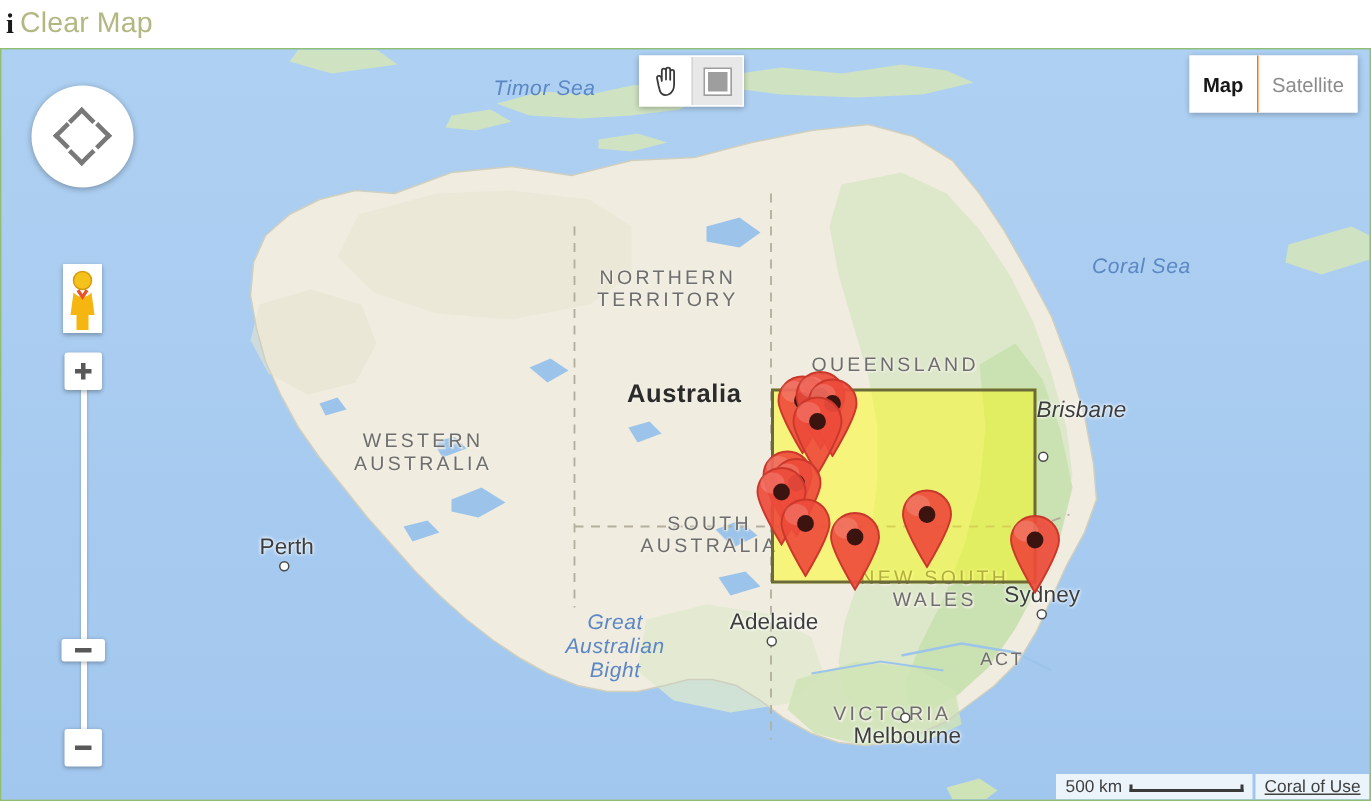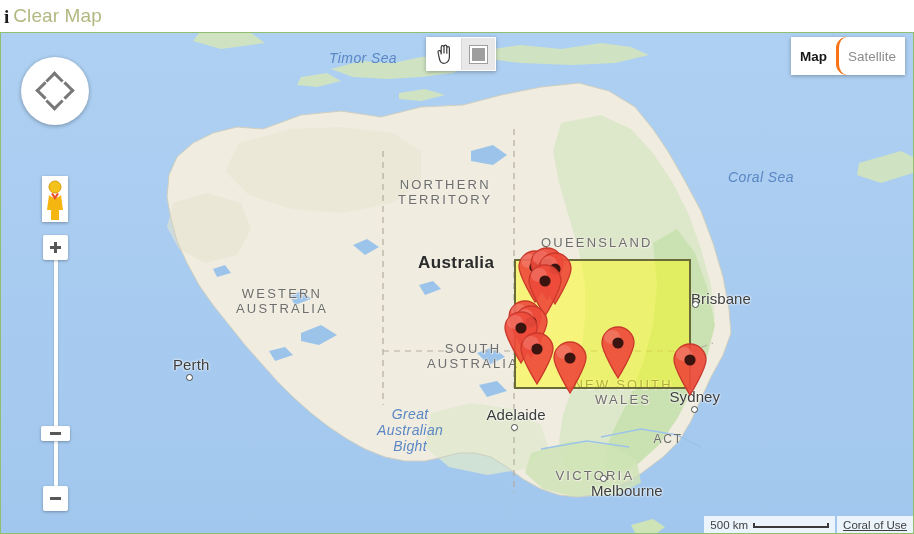--- a/index.html
+++ b/index.html
@@ -259,21 +259,21 @@
   }
   .maptype-btn {
     display: flex; align-items: center;
     padding: 0 9px;
     font-size: 13.5px;
     color: #8c8c8c;
     cursor: pointer;
     background: #ffffff;
     white-space: nowrap;
   }
-  .maptype-btn + .maptype-btn { border-left: 3px solid #f97316; border-radius: 11px; }
+  .maptype-btn + .maptype-btn { border-left: 1px solid #f97316; }
   .maptype-btn.active { color: #171717; font-weight: bold; }
 
   
   #google-logo {
     position: absolute;
     left: 8px; bottom: 8px;
     font-family: "Liberation Serif", serif;
     font-size: 30px;
     color: #ffffff;
     letter-spacing: 0.2px;
@@ -415,23 +415,23 @@
           <div class="maplabel lbl-small" style="left: 652.5px; top: 399px;">ACT</div>
           <div class="maplabel lbl-sea" style="left: 328px; top: 17px;">Timor Sea</div>
           <div class="maplabel lbl-sea" style="left: 727px; top: 136px;">Coral Sea</div>
           <div class="maplabel lbl-sea" style="left: 376px; top: 373px;">Great
 Australian
 Bight</div>
           <div class="maplabel lbl-city" style="left: 172px; top: 322.5px;">Perth</div>
           <div class="city-dot" style="left: 184.5px; top: 340.5px;"></div>
           <div class="maplabel lbl-city" style="left: 485.5px; top: 372.5px;">Adelaide</div>
           <div class="city-dot" style="left: 509.5px; top: 390.5px;"></div>
-          <div class="maplabel lbl-city" style="left: 568px; top: 448.5px; margin-left: 22px;">Melbourne</div>
+          <div class="maplabel lbl-city" style="left: 568px; top: 448.5px;">Melbourne</div>
           <div class="city-dot" style="left: 598.5px; top: 441.5px;"></div>
-          <div class="maplabel lbl-city" style="left: 690px; top: 257px;">Brisbane</div>
+          <div class="maplabel lbl-city" style="left: 690px; top: 232px; font-style: italic;">Brisbane</div>
           <div class="city-dot" style="left: 690.5px; top: 267.5px;"></div>
           <div class="maplabel lbl-city" style="left: 668.5px; top: 354.5px;">Sydney</div>
           <div class="city-dot" style="left: 689.5px; top: 372.5px;"></div>
         </div>
 
       <div id="markers-layer">
           <div class="marker" style="left: 515px; top: 216px; z-index: 25;">
             <svg width="38" height="54" viewBox="0 0 38 54">
               <path d="M19 53 C19 53 3 27 3 18 A16 16 0 1 1 35 18 C35 27 19 53 19 53 Z" fill="#ee4b3b" fill-opacity="0.92" stroke="#c9382b" stroke-width="1.3"></path>
               <ellipse cx="13" cy="12" rx="8" ry="7" fill="#ffffff" fill-opacity="0.16"></ellipse>

